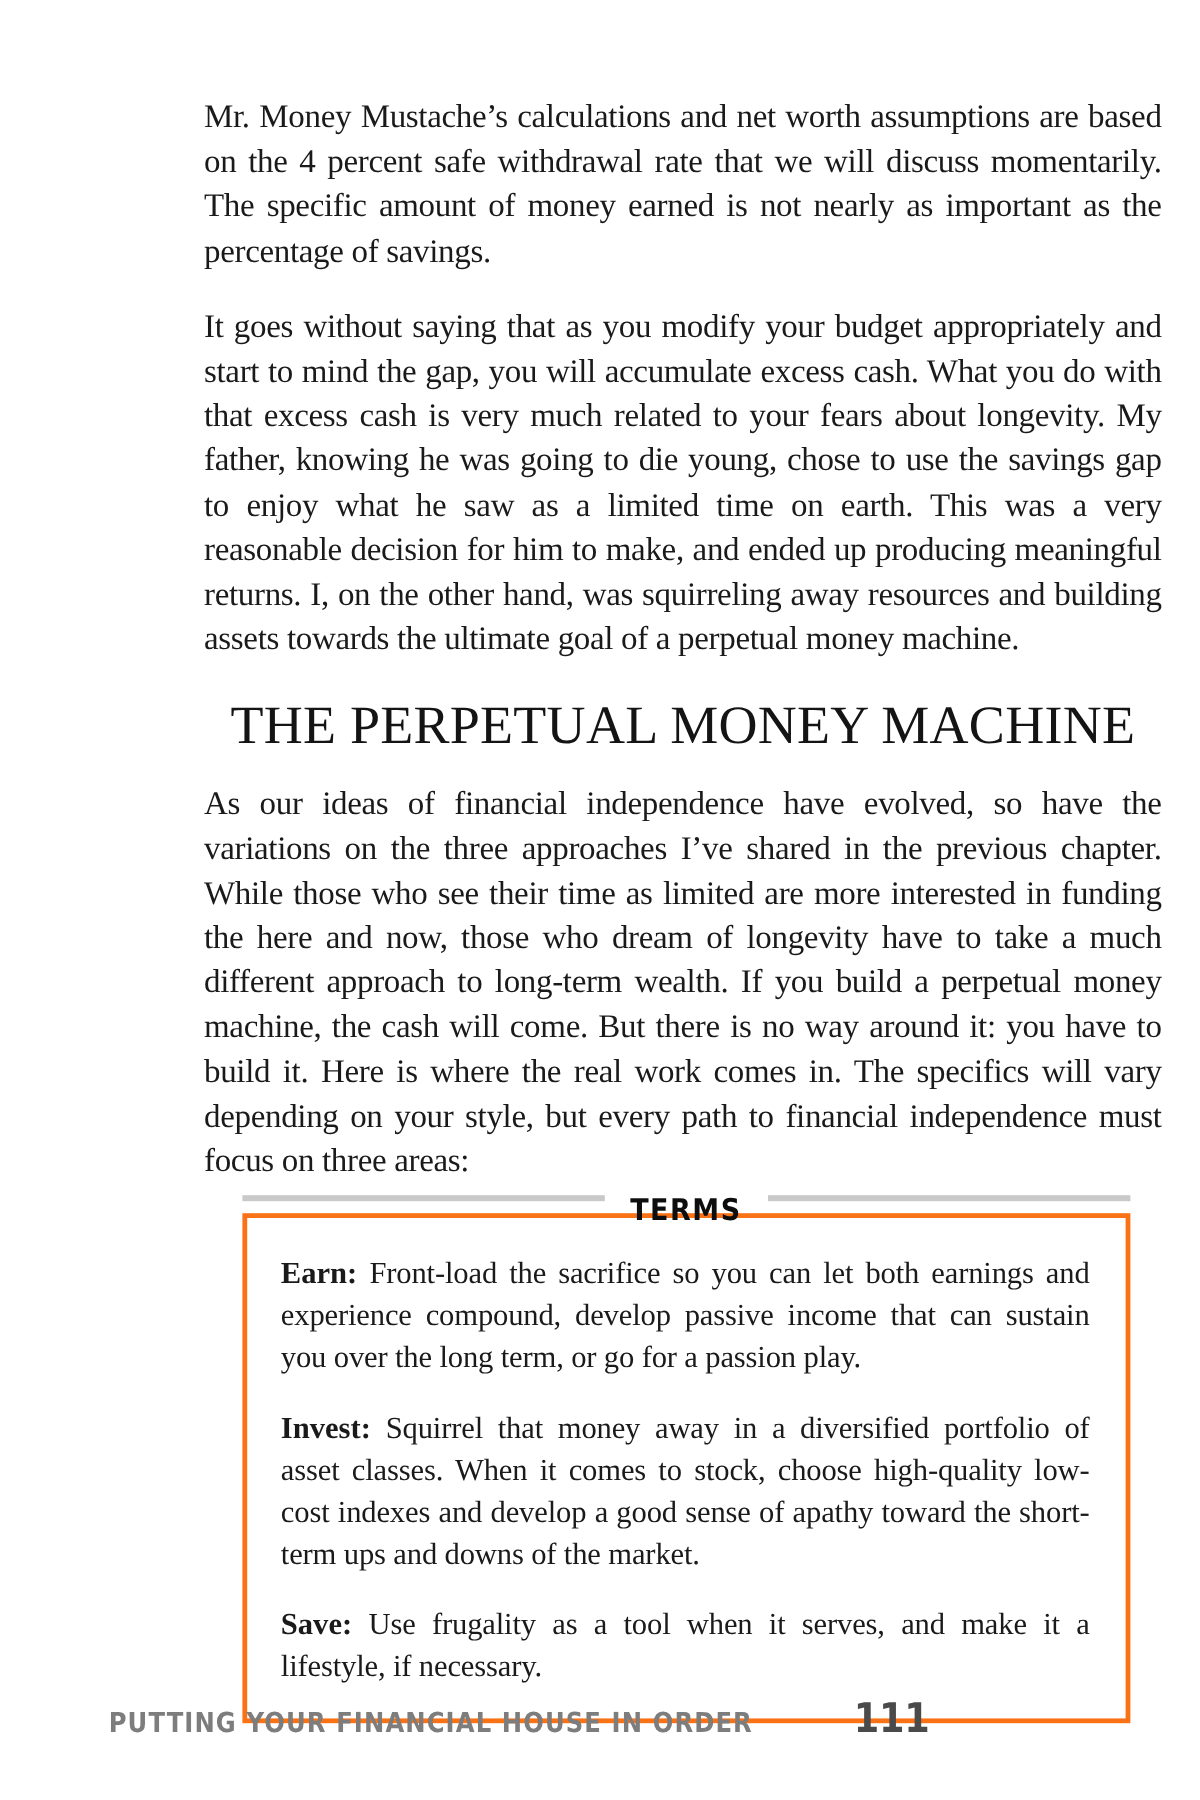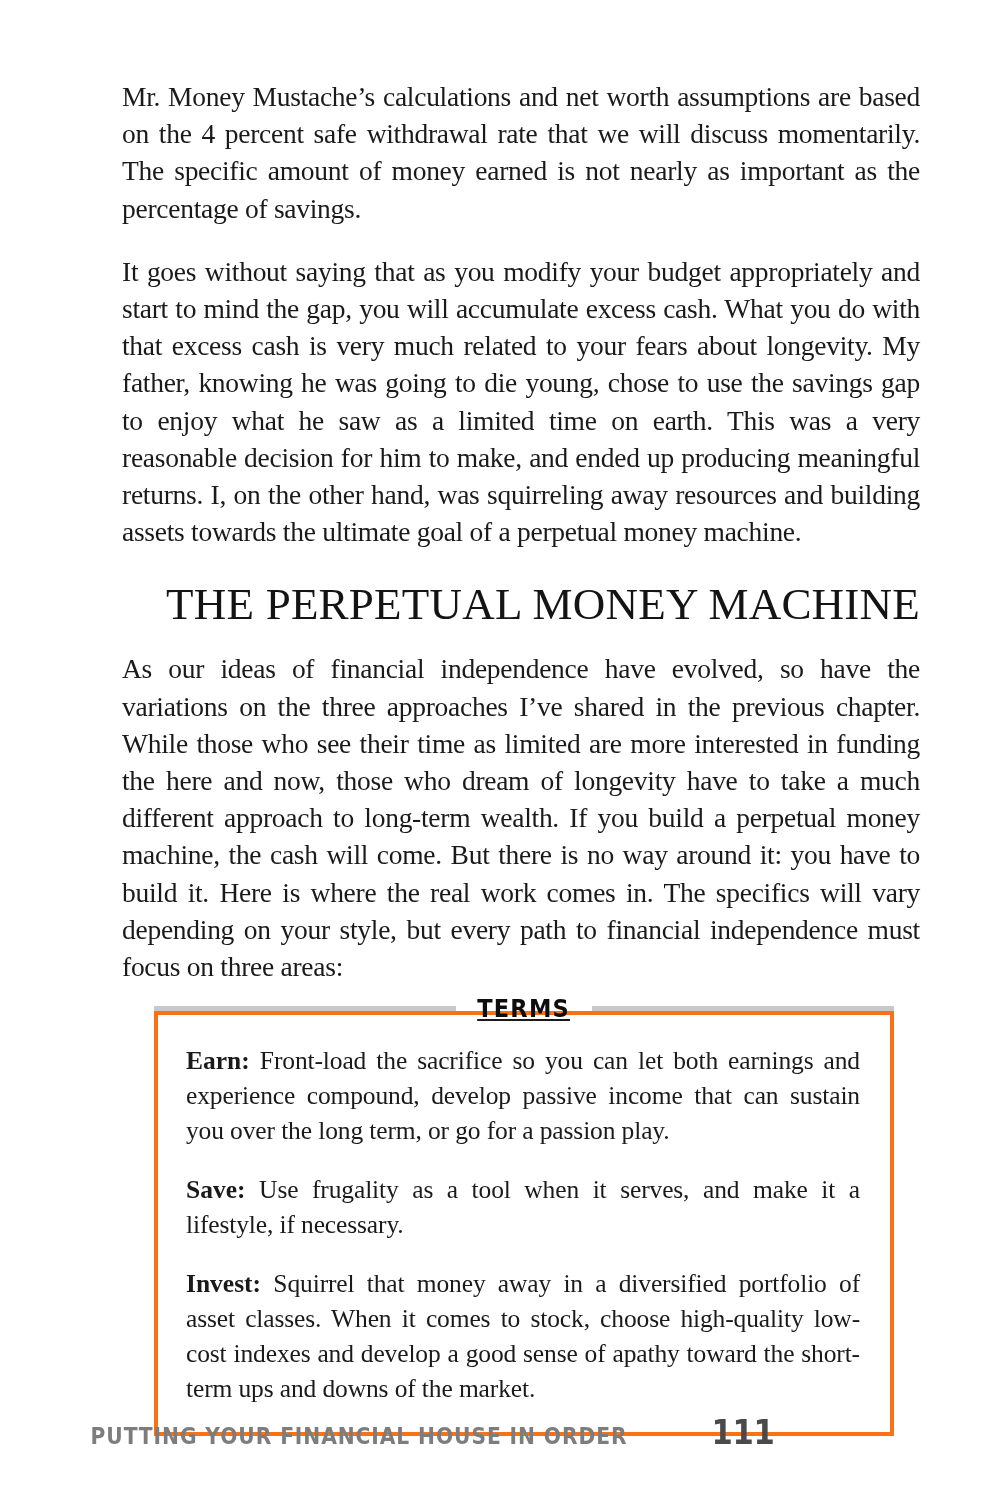--- a/index.html
+++ b/index.html
@@ -20,60 +20,60 @@
     position: absolute;
     left: 0; top: 0;
     width: 1000px;
     height: 1500px;
     box-sizing: border-box;
     padding: 78px 80px 0 122px;
   }
 
   .col {
     width: 798px;
+    margin-left: 48px;
   }
 
   p.body-par {
     margin: 0 0 26px 0;
     font-size: 27.5px;
     line-height: 37.2px;
     text-align: justify;
     text-justify: inter-word;
     hyphens: none;
     letter-spacing: -0.01em;
   }
   p.body-par:last-child { margin-bottom: 0; }
 
   .chapter-heading {
     margin: 22px 0 18px 0;
     font-size: 45px;
     line-height: 56px;
     font-weight: 400;
-    text-align: right;
+    text-align: center;
     letter-spacing: 0.005em;
     color: #141414;
     white-space: nowrap;
   }
 
   
   .terms-wrap {
     position: relative;
     margin: 24px 0 0 32px;
     width: 740px;
   }
 
   .terms-legend {
     position: absolute;
     top: -15px;
     left: 0;
     width: 100%;
     display: flex;
-    align-items: center;
+    align-items: flex-start;
     pointer-events: none;
-    text-decoration: underline;
   }
   .legend-rule {
     height: 5px;
     background: #c9c9c9;
     flex: 1 1 auto;
   }
   .legend-rule.left  { margin-right: 16px; }
   .legend-rule.right { margin-left: 16px; }
 
   .terms-title {
@@ -160,23 +160,23 @@
       <div class="terms-legend">
         <span class="legend-rule left"></span>
         <span class="terms-title">TERMS</span>
         <span class="legend-rule right"></span>
       </div>
 
       <div class="terms-box">
 
         <p class="terms-par"><span class="term-label">Earn:</span><span> Front-load the sacrifice so you can let both earnings and experience compound, develop passive income that can sustain you over the long term, or go for a passion play.</span></p>
 
+        <p class="terms-par"><span class="term-label">Invest:</span><span> Squirrel that money away in a diversified portfolio of asset classes. When it comes to stock, choose high-quality low-cost indexes and develop a good sense of apathy toward the short-term ups and downs of the market.</span></p>
+
         <p class="terms-par"><span class="term-label">Save:</span><span> Use frugality as a tool when it serves, and make it a lifestyle, if necessary.</span></p>
-
-        <p class="terms-par"><span class="term-label">Invest:</span><span> Squirrel that money away in a diversified portfolio of asset classes. When it comes to stock, choose high-quality low-cost indexes and develop a good sense of apathy toward the short-term ups and downs of the market.</span></p>
 
       </div>
     </div>
 
   </div>
 </div>
 
 <div class="footer">
   <span class="footer-title">PUTTING YOUR FINANCIAL HOUSE IN ORDER</span>
   <span class="footer-page">111</span>

